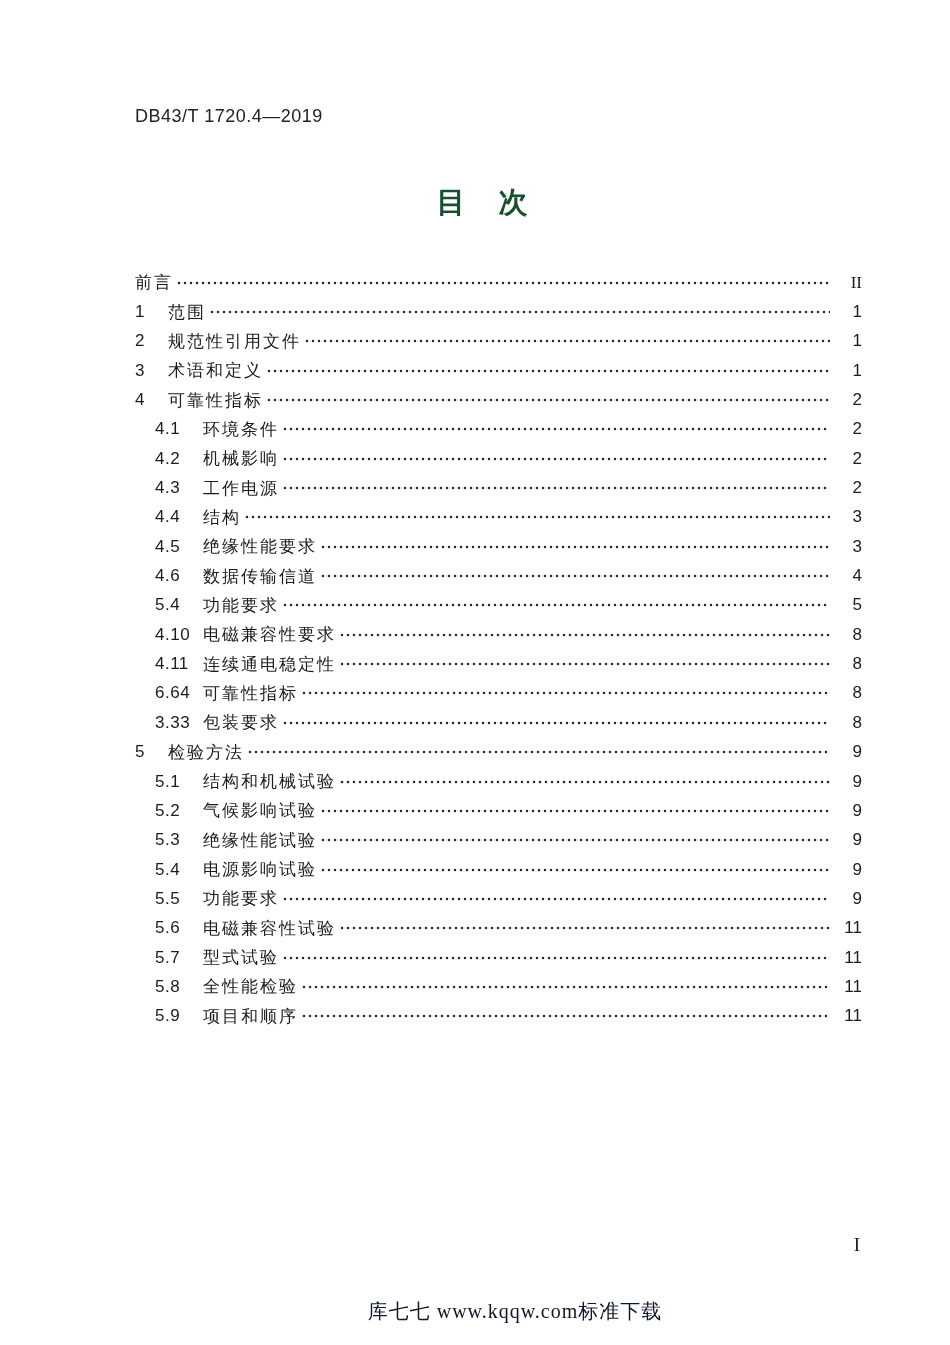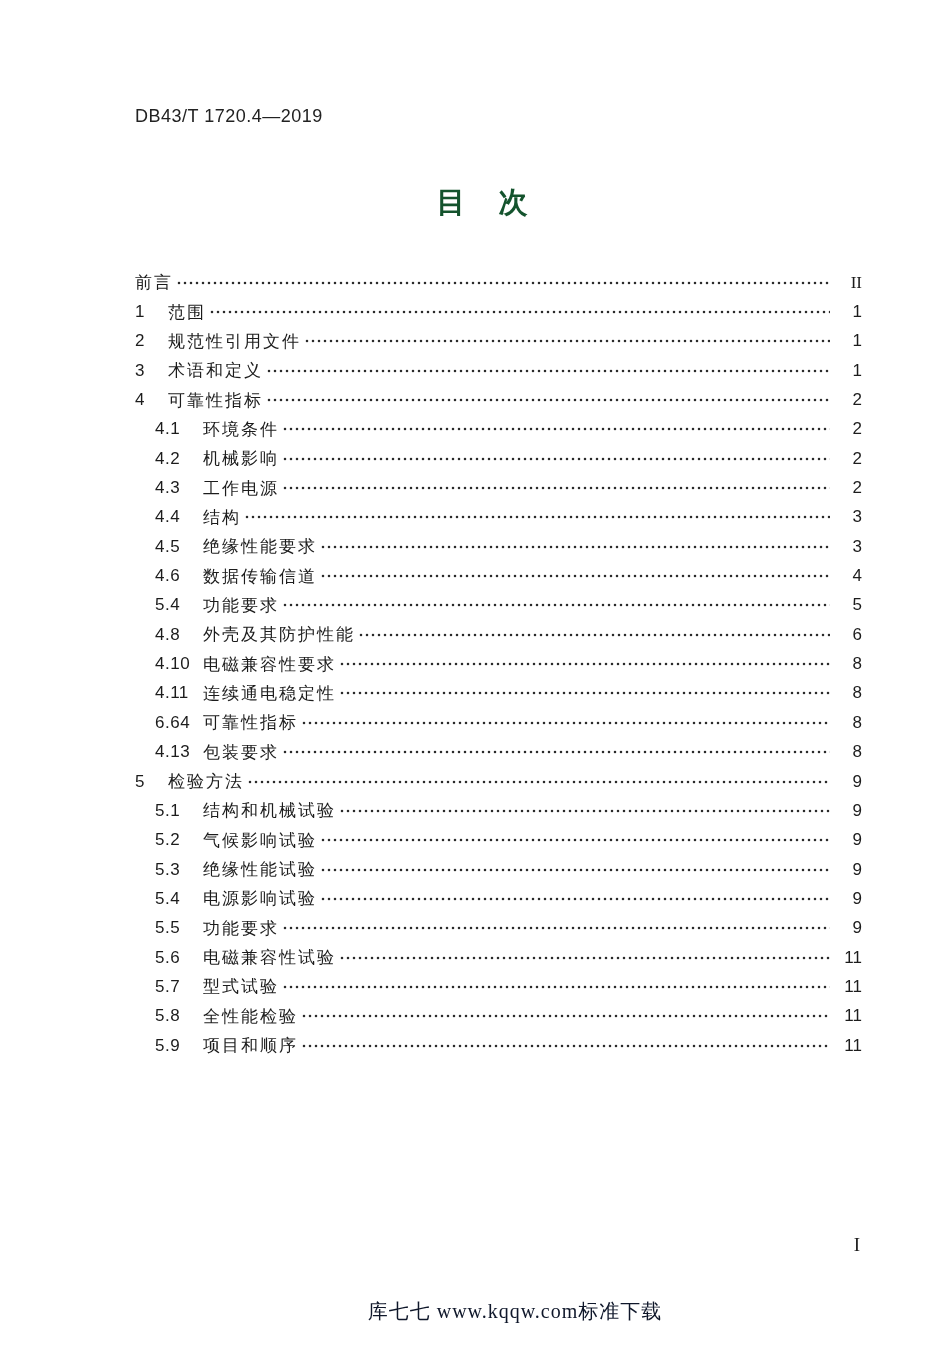--- a/index.html
+++ b/index.html
@@ -167,45 +167,39 @@
         <span class="toc-dots"></span>
         <span class="toc-page">4</span>
       </div>
       <div class="toc-row level1">
         <span class="toc-num">5.4</span>
         <span class="toc-label">功能要求</span>
         <span class="toc-dots"></span>
         <span class="toc-page">5</span>
       </div>
       <div class="toc-row level1">
-        <span class="toc-num">4.8</span>
-        <span class="toc-label">外壳及其防护性能</span>
-        <span class="toc-dots"></span>
-        <span class="toc-page">6</span>
-      </div>
-      <div class="toc-row level1">
         <span class="toc-num">4.10</span>
         <span class="toc-label">电磁兼容性要求</span>
         <span class="toc-dots"></span>
         <span class="toc-page">8</span>
       </div>
       <div class="toc-row level1">
         <span class="toc-num">4.11</span>
         <span class="toc-label">连续通电稳定性</span>
         <span class="toc-dots"></span>
         <span class="toc-page">8</span>
       </div>
       <div class="toc-row level1">
         <span class="toc-num">6.64</span>
         <span class="toc-label">可靠性指标</span>
         <span class="toc-dots"></span>
         <span class="toc-page">8</span>
       </div>
       <div class="toc-row level1">
-        <span class="toc-num">4.13</span>
+        <span class="toc-num">3.33</span>
         <span class="toc-label">包装要求</span>
         <span class="toc-dots"></span>
         <span class="toc-page">8</span>
       </div>
       <div class="toc-row level0">
         <span class="toc-num">5</span>
         <span class="toc-label">检验方法</span>
         <span class="toc-dots"></span>
         <span class="toc-page">9</span>
       </div>

